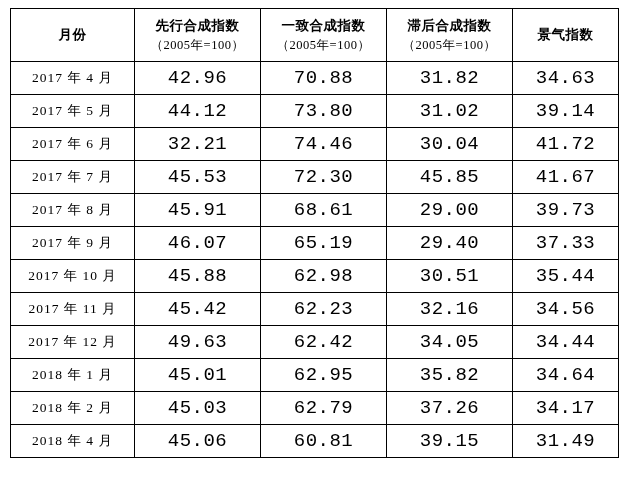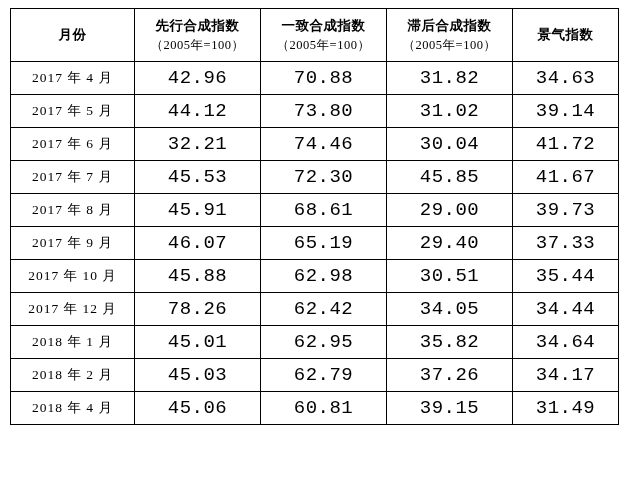--- a/index.html
+++ b/index.html
@@ -148,22 +148,29 @@
         <td class="num">37.33</td>
       </tr>
       <tr>
         <td class="month">2017 年 10 月</td>
         <td class="num">45.88</td>
         <td class="num">62.98</td>
         <td class="num">30.51</td>
         <td class="num">35.44</td>
       </tr>
       <tr>
+        <td class="month">2017 年 11 月</td>
+        <td class="num">45.42</td>
+        <td class="num">62.23</td>
+        <td class="num">32.16</td>
+        <td class="num">34.56</td>
+      </tr>
+      <tr>
         <td class="month">2017 年 12 月</td>
-        <td class="num">78.26</td>
+        <td class="num">49.63</td>
         <td class="num">62.42</td>
         <td class="num">34.05</td>
         <td class="num">34.44</td>
       </tr>
       <tr>
         <td class="month">2018 年 1 月</td>
         <td class="num">45.01</td>
         <td class="num">62.95</td>
         <td class="num">35.82</td>
         <td class="num">34.64</td>

